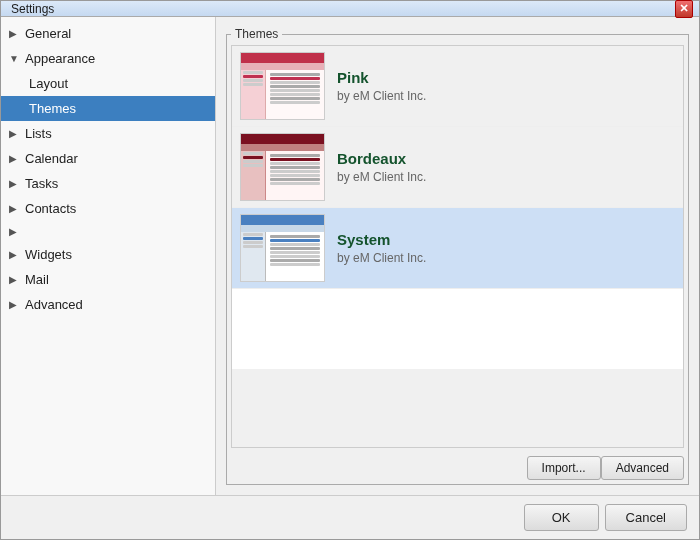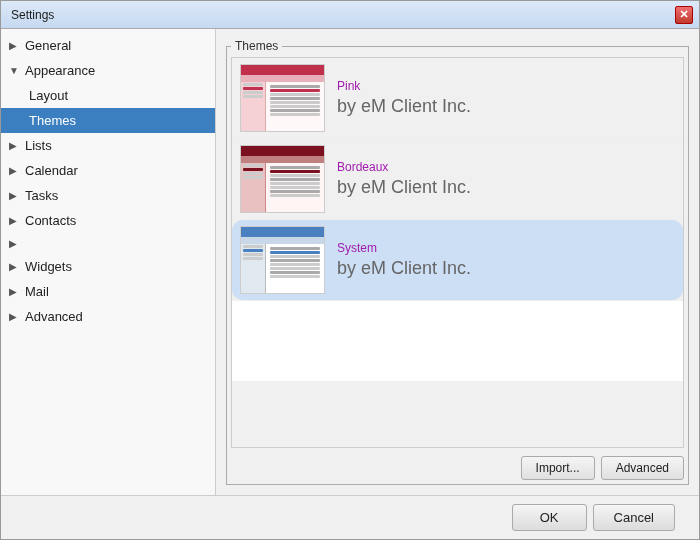--- a/index.html
+++ b/index.html
@@ -19,21 +19,21 @@
       height: 540px;
       background: #f0f0f0;
       border: 1px solid #999;
       box-shadow: 2px 2px 8px rgba(0,0,0,0.4);
       display: flex;
       flex-direction: column;
     }
 
     .title-bar {
       background: linear-gradient(to bottom, #dce9f8, #c5d9f1);
-      height: 28px;
+      height: 16px;
       display: flex;
       align-items: center;
       justify-content: space-between;
       padding: 0 6px 0 10px;
       border-bottom: 1px solid #aaa;
       flex-shrink: 0;
     }
 
     .title-bar-text {
       font-size: 12px;
@@ -114,21 +114,20 @@
     .theme-item {
       display: flex;
       align-items: center;
       padding: 6px 8px;
       border-bottom: 1px solid #eee;
       cursor: pointer;
     }
 
     .theme-item.selected {
       background: #cddff5;
-      border-radius: 11px;
     }
 
     .theme-preview {
       width: 85px;
       height: 68px;
       border: 1px solid #ccc;
       margin-right: 12px;
       flex-shrink: 0;
       overflow: hidden;
       position: relative;
@@ -235,59 +234,58 @@
       background: white;
       flex: 1;
       padding: 2px;
     }
 
     .theme-info {
       flex: 1;
     }
 
     .theme-name {
+      font-size: 15px;
+      font-weight: bold;
+      color: #14532d;
+      margin-bottom: 3px;
+    }
+
+    .theme-author {
       font-size: 12px;
-      font-weight: normal;
-      color: #a21caf;
-      margin-bottom: 3px;
-    }
-
-    .theme-author {
-      font-size: 18px;
       color: #666;
     }
 
     .empty-area {
       height: 80px;
       background: white;
     }
 
     .themes-buttons {
       display: flex;
       justify-content: flex-end;
-      gap: 6px;
       margin-top: 8px;
     }
 
     .btn {
       padding: 4px 14px;
       border: 1px solid #aaa;
       background: linear-gradient(to bottom, #f5f5f5, #e0e0e0);
       border-radius: 3px;
       cursor: pointer;
       font-size: 12px;
       color: #222;
       min-width: 70px;
     }
 
     .dialog-footer {
       display: flex;
       justify-content: flex-end;
       gap: 6px;
-      padding: 8px 24px;
+      padding: 8px 12px;
       border-top: 1px solid #ccc;
       background: #f0f0f0;
       flex-shrink: 0;
     }
 
     .btn-footer {
       padding: 5px 20px;
       border: 1px solid #aaa;
       background: linear-gradient(to bottom, #f5f5f5, #dcdcdc);
       border-radius: 3px;

